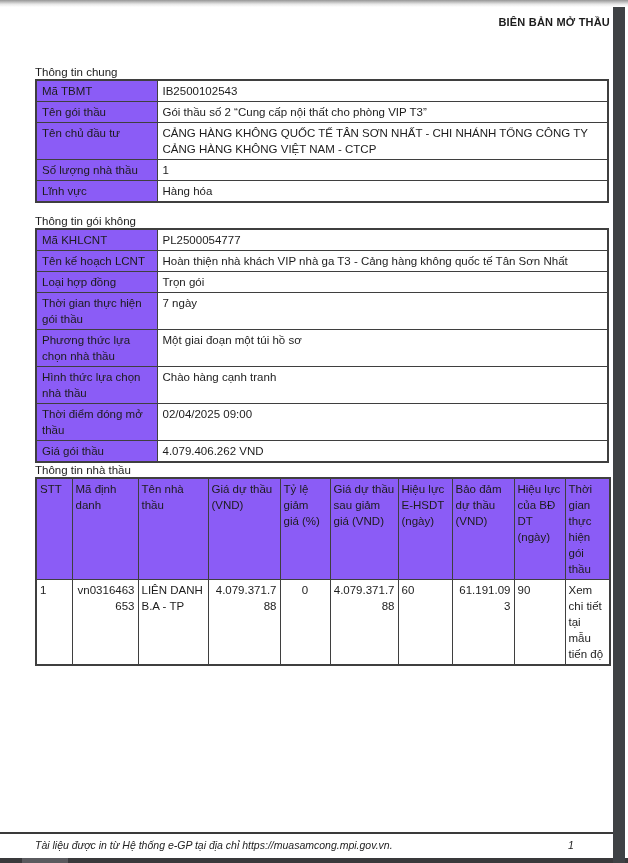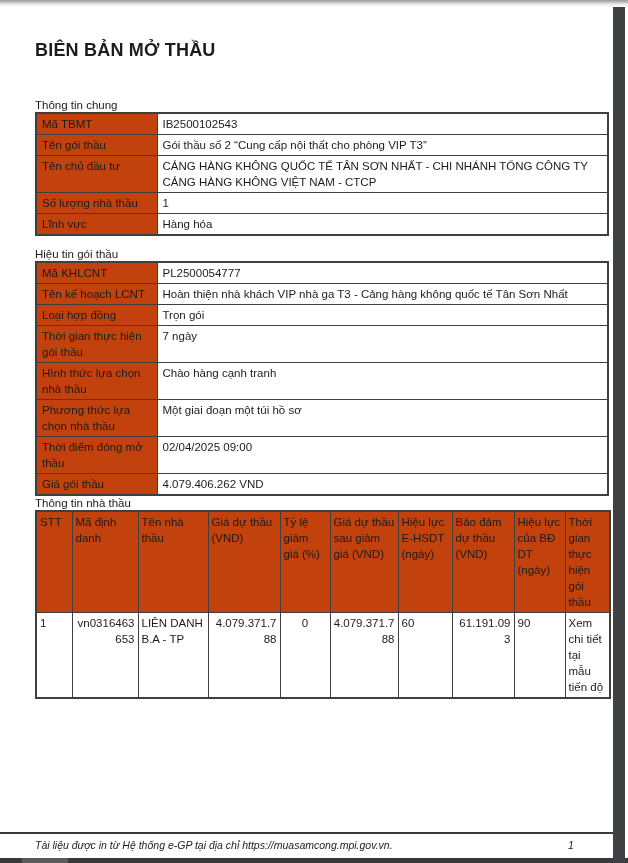--- a/index.html
+++ b/index.html
@@ -14,22 +14,22 @@
   
   .top-shadow {
     position:absolute; top:0; left:0; width:628px; height:7px;
     background:linear-gradient(to bottom, #969696, #e8e8e8 60%, #ffffff);
     z-index:5;
   }
 
   .content { position:absolute; top:0; left:35px; width:575px; }
 
   .doc-title {
-    margin-top:40px; text-align:left;
-    font-size:18px; font-weight:bold; letter-spacing:.2px;
+    margin-top:16px; text-align:right;
+    font-size:11px; font-weight:bold; letter-spacing:.2px;
   }
 
   .section-heading { font-size:11.5px; margin-top:0; }
   .sh-1 { margin-top:38px; }
   .sh-2 { margin-top:12px; }
   .sh-3 { margin-top:1px; }
 
   table {
     border-collapse:collapse; table-layout:fixed;
     width:574px; margin-top:1px;
@@ -38,21 +38,21 @@
   td, th {
     border:1px solid #3f3f3f;
     padding:2px 5px;
     line-height:16px;
     vertical-align:top;
     text-align:left;
     font-weight:normal;
     overflow:hidden;
   }
   table { border:2px solid #3f3f3f; }
-  .lbl, th { background:#c2410c; }
+  .lbl, th { background:#8b5cf6; }
 
   .kv .lbl { width:121px; }
 
   .grid td, .grid th { padding:2px 3px; word-wrap:break-word;margin-top:48px; }
   .num-r { text-align:right; word-break:break-all; }
   .num-c { text-align:center; }
   .break { word-break:break-all;text-align:right; }
 
   
   .footer-rule {
@@ -110,46 +110,46 @@
         <td class="lbl">Số lượng nhà thầu</td>
         <td>1</td>
       </tr>
       <tr>
         <td class="lbl">Lĩnh vực</td>
         <td>Hàng hóa</td>
       </tr>
     </tbody>
       </table>
 
-    <div class="section-heading sh-2">Hiệu tin gói thầu</div>
+    <div class="section-heading sh-2">Thông tin gói không</div>
     <table class="kv">
       <tbody>
           <tr>
         <td class="lbl">Mã KHLCNT</td>
         <td>PL2500054777</td>
       </tr>
       <tr>
         <td class="lbl">Tên kế hoạch LCNT</td>
         <td>Hoàn thiện nhà khách VIP  nhà ga T3 - Cảng hàng không quốc tế Tân Sơn Nhất</td>
       </tr>
       <tr>
         <td class="lbl">Loại hợp đồng</td>
         <td>Trọn gói</td>
       </tr>
       <tr>
         <td class="lbl">Thời gian thực hiện gói thầu</td>
         <td>7 ngày</td>
       </tr>
       <tr>
+        <td class="lbl">Phương thức lựa chọn nhà thầu</td>
+        <td>Một giai đoạn một túi hồ sơ</td>
+      </tr>
+      <tr>
         <td class="lbl">Hình thức lựa chọn nhà thầu</td>
         <td>Chào hàng cạnh tranh</td>
-      </tr>
-      <tr>
-        <td class="lbl">Phương thức lựa chọn nhà thầu</td>
-        <td>Một giai đoạn một túi hồ sơ</td>
       </tr>
       <tr>
         <td class="lbl">Thời điểm đóng mở thầu</td>
         <td>02/04/2025 09:00</td>
       </tr>
       <tr>
         <td class="lbl">Giá gói thầu</td>
         <td>4.079.406.262 VND</td>
       </tr>
     </tbody>

